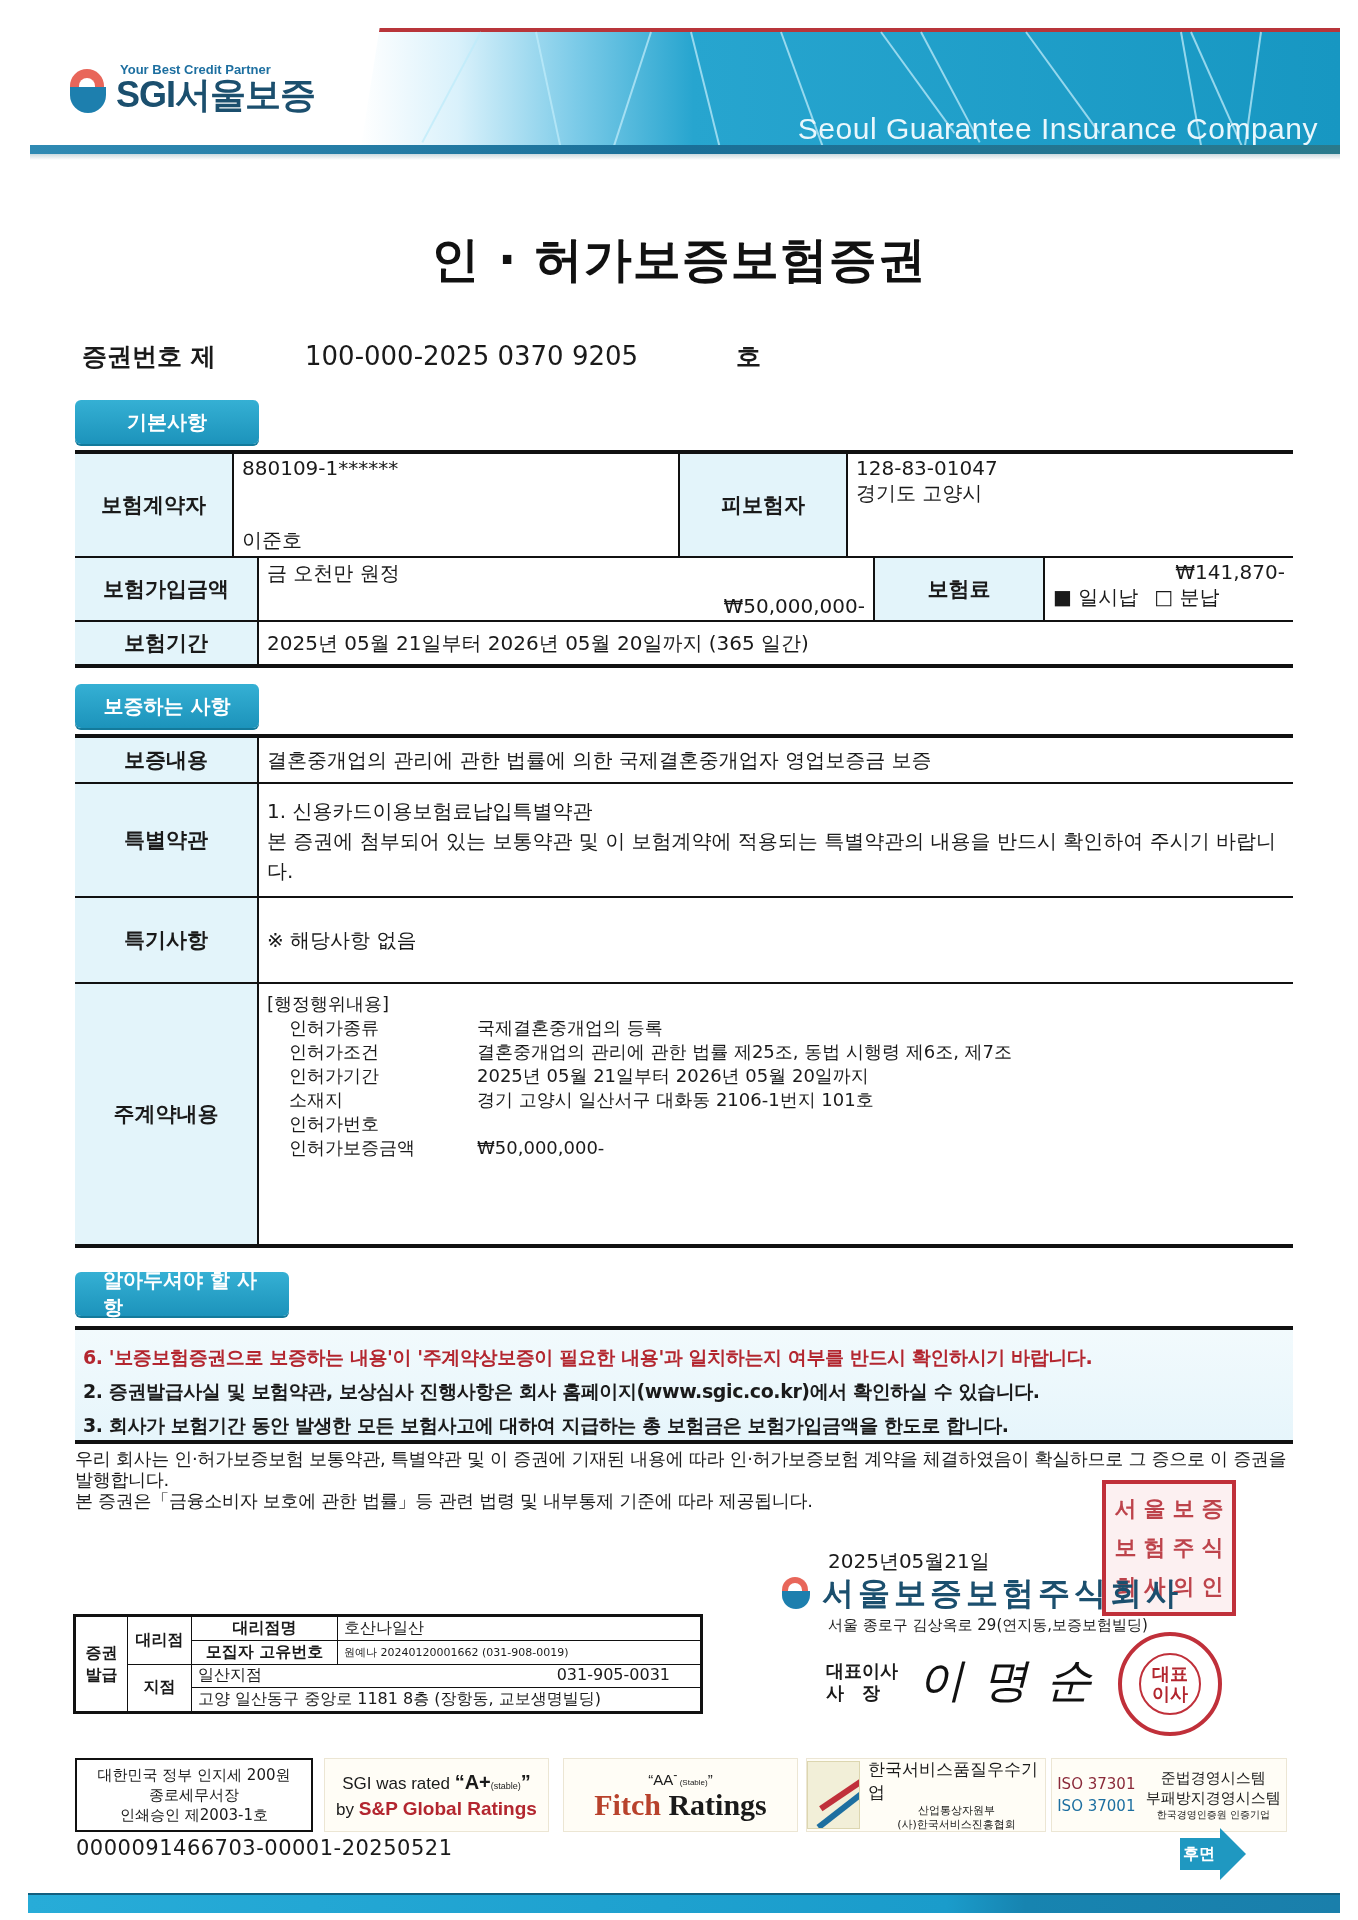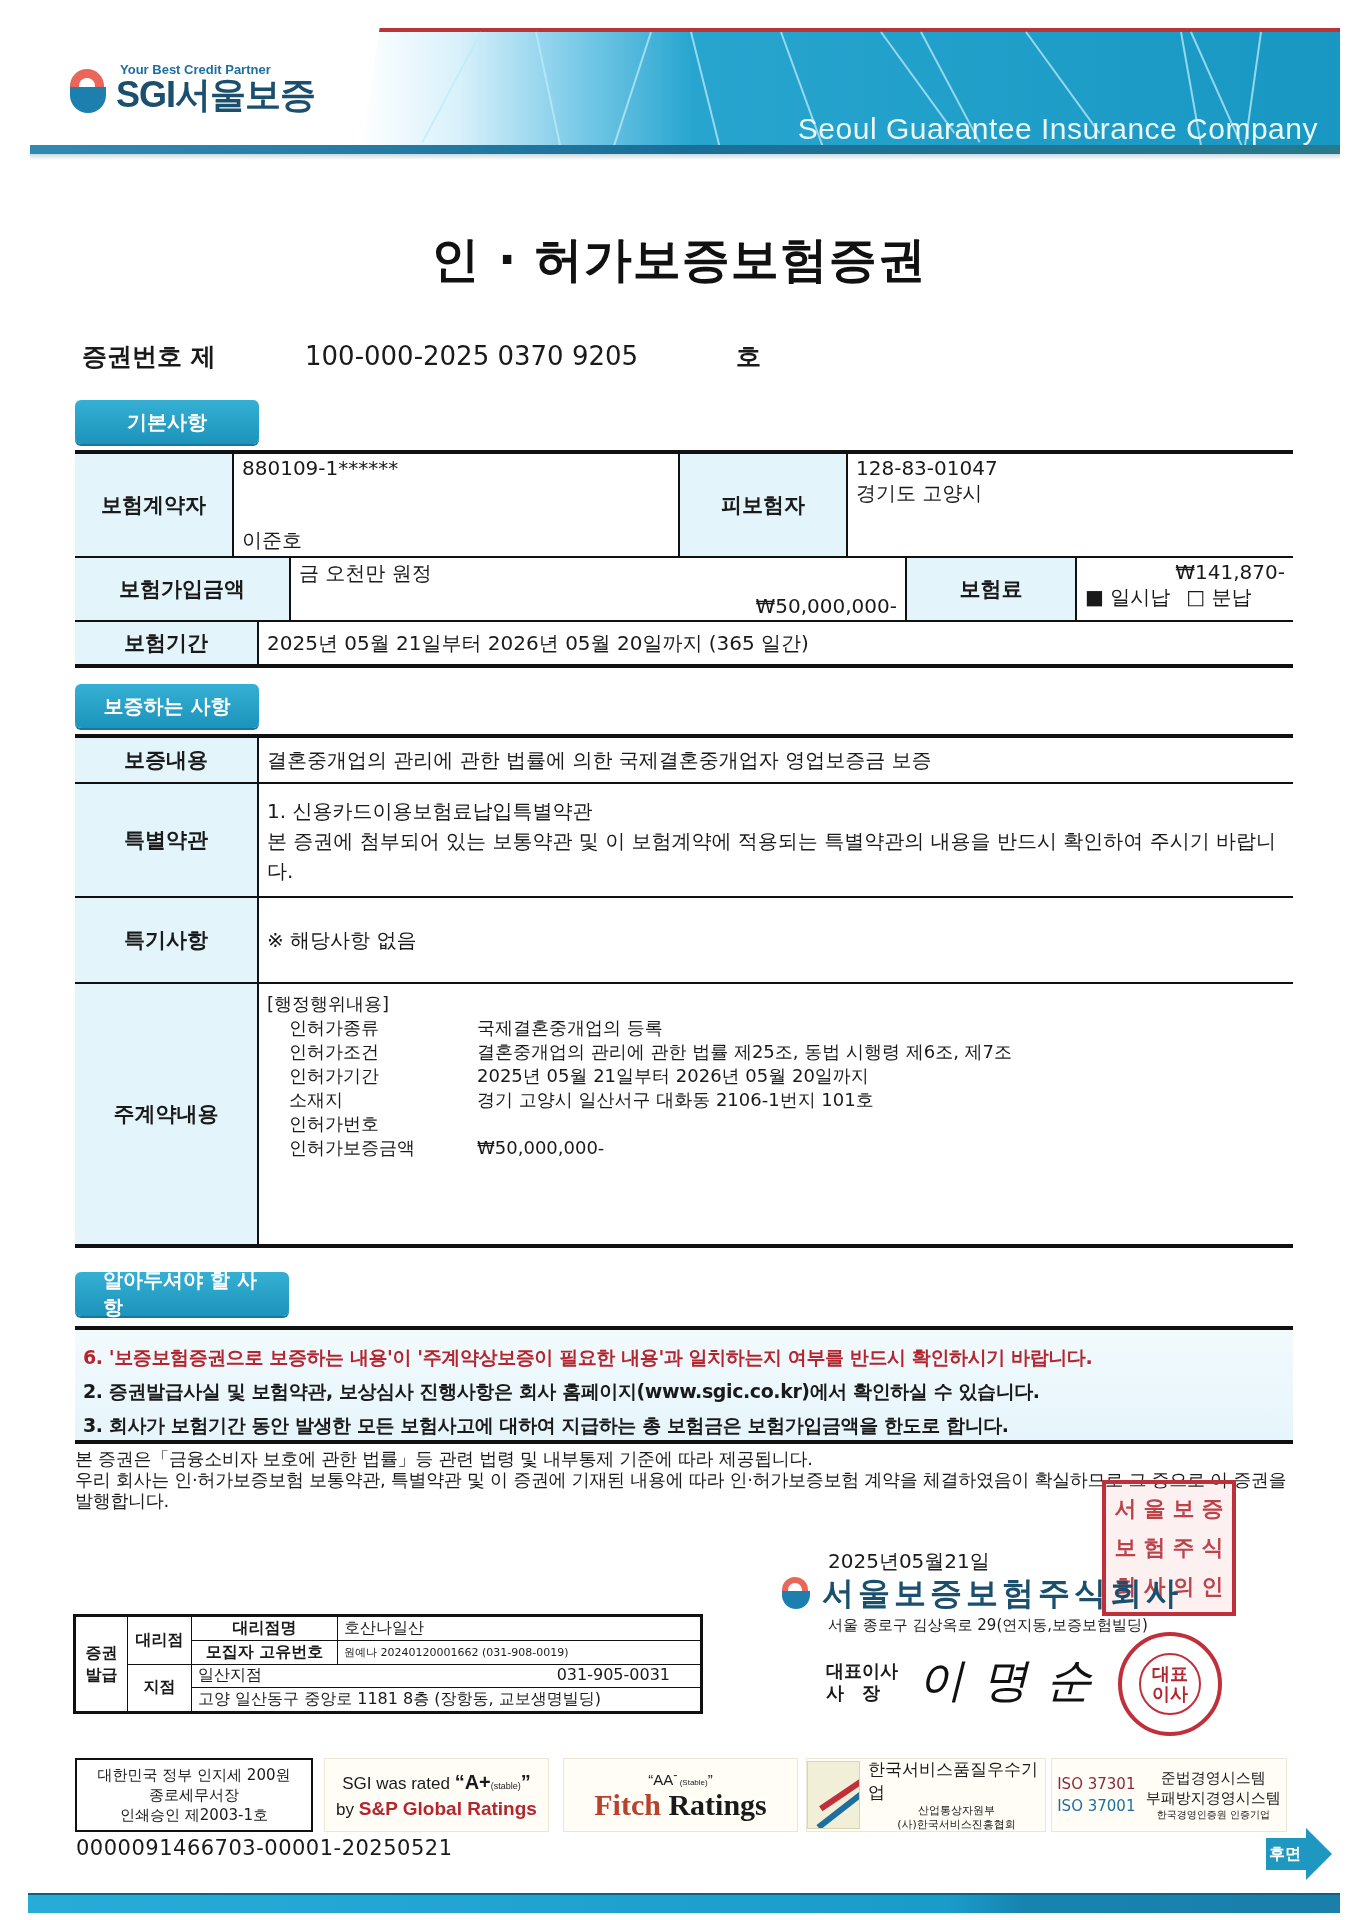--- a/index.html
+++ b/index.html
@@ -105,21 +105,21 @@
   .ksq-text .l2, .ksq-text .l3 { font-size: 11px; line-height: 14px; }
   .badge-iso { left: 1051px; width: 236px; flex-direction: row; justify-content: space-around; }
   .iso-codes { display: flex; flex-direction: column; font-size: 15px; line-height: 22px; }
   .iso-codes .a { color: #8a2a3a; }
   .iso-codes .b { color: #1d6fa0; }
   .iso-text { display: flex; flex-direction: column; align-items: center; }
   .iso-text .l1, .iso-text .l2 { font-size: 15px; line-height: 20px; }
   .iso-text .l3 { font-size: 10px; }
 
   .doc-code { position: absolute; left: 76px; top: 1836px; font-size: 21px; letter-spacing: 0.5px; }
-  .next-btn { position: absolute; left: 1266px; top: 1828px; width: 68px; height: 52px; padding-left: 33px; }
+  .next-btn { position: absolute; left: 1180px; top: 1828px; width: 68px; height: 52px; padding-left: 33px; }
   .next-btn .body { position: absolute; left: 0; top: 10px; width: 42px; height: 32px; background: #1f98c1; }
   .next-btn .head { position: absolute; left: 40px; top: 0; width: 0; height: 0; border-top: 26px solid transparent; border-bottom: 26px solid transparent; border-left: 26px solid #1f98c1; }
   .next-btn .lbl { position: absolute; left: 3px; top: 16px; color: #fff; font-size: 16px; font-weight: bold; }
   .footer-band { position: absolute; left: 28px; top: 1893px; width: 1312px; height: 20px; background: linear-gradient(90deg, #27acd8 0%, #1a9ccb 70%, #1784b0 76%, #1a7fab 100%); border-top: 2px solid #125f7f; }
 </style>
 </head>
 <body>
 
 <div class="header">
   <div class="header-band">
@@ -167,21 +167,21 @@
       <div>880109-1******</div>
       <div style="position:absolute;left:8px;bottom:2px;">이준호</div>
     </div>
     <div class="lbl-cell" style="width:168px;">피보험자</div>
     <div class="val-cell" style="flex:1;">
       <div>128-83-01047</div>
       <div>경기도 고양시</div>
     </div>
   </div>
   <div class="row" style="height:64px;">
-    <div class="lbl-cell" style="width:216px;">보험가입금액</div>
+    <div class="lbl-cell" style="width:184px;">보험가입금액</div>
     <div class="val-cell" style="width:616px;border-right:2px solid #111;">
       <div>금 오천만 원정</div>
       <div class="right-amt">₩50,000,000-</div>
     </div>
     <div class="lbl-cell" style="width:170px;">보험료</div>
     <div class="val-cell" style="flex:1;">
       <div style="text-align:right;">₩141,870-</div>
       <div style="display:flex;gap:16px;">
         <span>
           <span>■</span>
@@ -252,22 +252,22 @@
 
 <div class="section-tag" style="top:1272px;width:214px;">알아두셔야 할 사항</div>
 
 <div class="notice-box">
   <div class="notice-item red">6. '보증보험증권으로 보증하는 내용'이 '주계약상보증이 필요한 내용'과 일치하는지 여부를 반드시 확인하시기 바랍니다.</div>
   <div class="notice-item">2. 증권발급사실 및 보험약관, 보상심사 진행사항은 회사 홈페이지(www.sgic.co.kr)에서 확인하실 수 있습니다.</div>
   <div class="notice-item">3. 회사가 보험기간 동안 발생한 모든 보험사고에 대하여 지급하는 총 보험금은 보험가입금액을 한도로 합니다.</div>
 </div>
 
 <div class="declaration">
+  <div>우리 회사는 인·허가보증보험 보통약관, 특별약관 및 이 증권에 기재된 내용에 따라 인·허가보증보험 계약을 체결하였음이 확실하므로 그 증으로 이 증권을 발행합니다.</div>
   <div>본 증권은「금융소비자 보호에 관한 법률」등 관련 법령 및 내부통제 기준에 따라 제공됩니다.</div>
-  <div>우리 회사는 인·허가보증보험 보통약관, 특별약관 및 이 증권에 기재된 내용에 따라 인·허가보증보험 계약을 체결하였음이 확실하므로 그 증으로 이 증권을 발행합니다.</div>
 </div>
 
 <div class="seal-square">
   <span>서</span>
     <span>울</span>
     <span>보</span>
     <span>증</span>
   <span>보</span>
     <span>험</span>
     <span>주</span>

